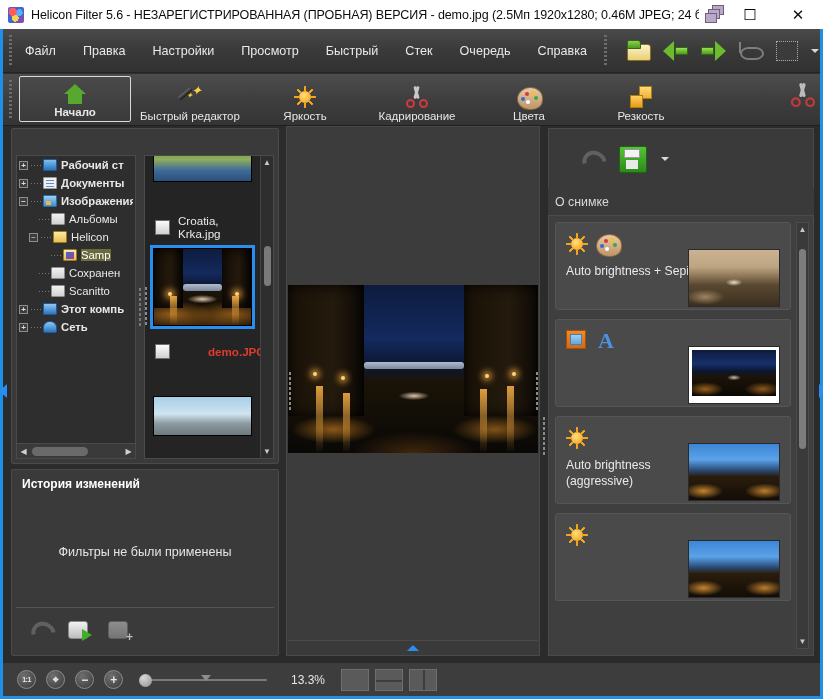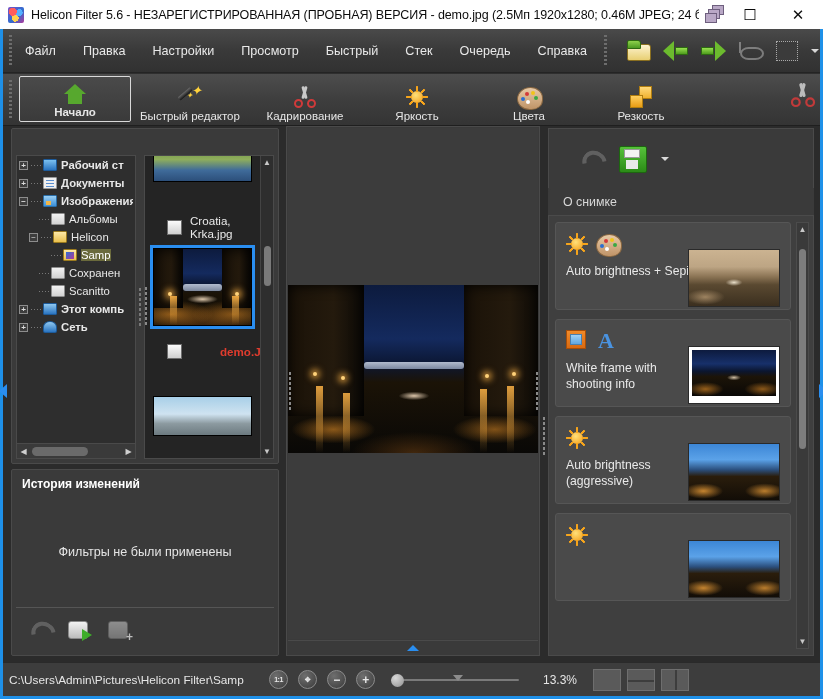--- a/index.html
+++ b/index.html
@@ -255,21 +255,21 @@
 
   .vgrip{
     width:8px; flex:0 0 auto; display:flex; align-items:center; justify-content:center;
   }
   .vgrip i{ width:4px;height:40px; background-image:radial-gradient(#787878 40%, transparent 41%);
             background-size:4px 5px; }
 
   .thumbs{
     flex:1 1 auto; background:#242424; border:1px solid #4a4a4a; position:relative; overflow:hidden;
   }
-  .thumb-item{ position:absolute; left:12px; right:13px; }
+  .thumb-item{ position:absolute; left:0; right:13px; }
   .thumb-img{ border:1px solid #000; background-size:cover; }
   .tfile{ display:flex; align-items:center; gap:8px; padding-left:10px; }
   .chk{ width:15px;height:15px;background:linear-gradient(#fbfbfb,#d0d0d0);border:1px solid #6d6d6d;flex:0 0 auto; }
   .tfname{ font-size:11.6px; color:#e9e9e9; }
   .tfname.red{ color:#e03c2e; font-weight:bold; }
   .tsel{ outline:3px solid #2a8ef0; }
   .vscroll{
     position:absolute; right:0; top:0; bottom:0; width:13px; background:#2e2e2e; border-left:1px solid #444;
   }
   .vscroll .ar{ height:13px;display:flex;align-items:center;justify-content:center;color:#c8c8c8;font-size:8px;}
@@ -355,21 +355,21 @@
     content:"";position:absolute;left:0;top:0;width:26px;height:25px;
     background:linear-gradient(#56c23a,#2b8b17); border:1px solid #1d6610; border-radius:2px;
   }
   .ico-save i.lbl{ position:absolute;left:5px;top:3px;width:16px;height:9px;background:#f3f3f3;border:1px solid #9a9a9a; }
   .ico-save i.sh{ position:absolute;left:7px;bottom:2px;width:12px;height:9px;background:#e9e9e9; }
   .rtabs{
     position:absolute; left:0; top:60px; width:266px; height:28px; display:flex; align-items:flex-end;
     border-bottom:1px solid #4a4a4a; background:#3a3a3a;
   }
   .rtab{
-    height:26px; padding:0 14px; display:flex; align-items:center;
+    height:26px; padding:0 6px; display:flex; align-items:center;
     font-size:12.4px; color:#d8d8d8; background:#3a3a3a;
     border:1px solid transparent; border-radius:3px 3px 0 0;
   }
   .rtab.active{
     background:#474747; color:#ffffff; font-weight:bold;
     border-color:#5a5a5a; border-bottom-color:#474747; height:28px;
   }
   .rlist{
     position:absolute; left:0; top:88px; width:266px; height:440px;
     background:#3f3f3f; border:1px solid #4a4a4a; border-top:none; overflow:hidden;
@@ -529,34 +529,34 @@
           <div class="ico-wand">
             <i class="stick"></i>
             <i class="star">✦</i>
             <i class="star2">✦</i>
           </div>
         </div>
       <div class="mlabel">Быстрый редактор</div>
     </div>
     <div class="modetab">
       <div class="mico">
+          <div class="sun"></div>
+        </div>
+      <div class="mlabel">Яркость</div>
+    </div>
+    <div class="modetab">
+      <div class="mico">
           <div class="ico-scissor">
             <i class="b1"></i>
             <i class="b2"></i>
             <i class="r1"></i>
             <i class="r2"></i>
           </div>
         </div>
       <div class="mlabel">Кадрирование</div>
-    </div>
-    <div class="modetab">
-      <div class="mico">
-          <div class="sun"></div>
-        </div>
-      <div class="mlabel">Яркость</div>
     </div>
     <div class="modetab">
       <div class="mico">
           <div class="palette">
             <i></i>
             <i></i>
             <i></i>
             <i></i>
             <i></i>
           </div>
@@ -797,21 +797,20 @@
           </div>
 
           <div class="preset">
             <div class="icons">
               <div style="width:24px;height:22px;position:relative">
                 <div style="position:absolute;left:0;top:0;width:20px;height:19px;background:linear-gradient(#f08a2a,#d86a12);border:1px solid #a74e08;"></div>
                 <div style="position:absolute;left:4px;top:4px;width:12px;height:11px;background:linear-gradient(#9fd0f5,#5fa6e0);border:1px solid #4a7fae;"></div>
               </div>
               <div style="font-family:'Liberation Serif',serif;font-size:22px;line-height:22px;color:#4a93e0;font-weight:bold">A</div>
             </div>
-            <div class="ptext">White frame with shooting info</div>
             <div class="pthumb th-white">
               <div class="inner th-night"></div>
               <div class="cap">· · · · · · · · · ·</div>
             </div>
           </div>
 
 
           <div class="preset">
             <div class="icons">
               <div class="sun"></div>
@@ -839,21 +838,20 @@
           <i></i>
         </div>
     </div>
 
     <div class="collapse right">
         <div class="tri-r"></div>
       </div>
   </div>
 
   <div class="statusbar">
-    <div class="path">C:\Users\Admin\Pictures\Helicon Filter\Samp</div>
     <div class="zbtn first">
         <span>1:1</span>
       </div>
     <div class="zbtn">
         <span>✥</span>
       </div>
     <div class="zbtn">
         <span style="font-size:12px">−</span>
       </div>
     <div class="zbtn">

